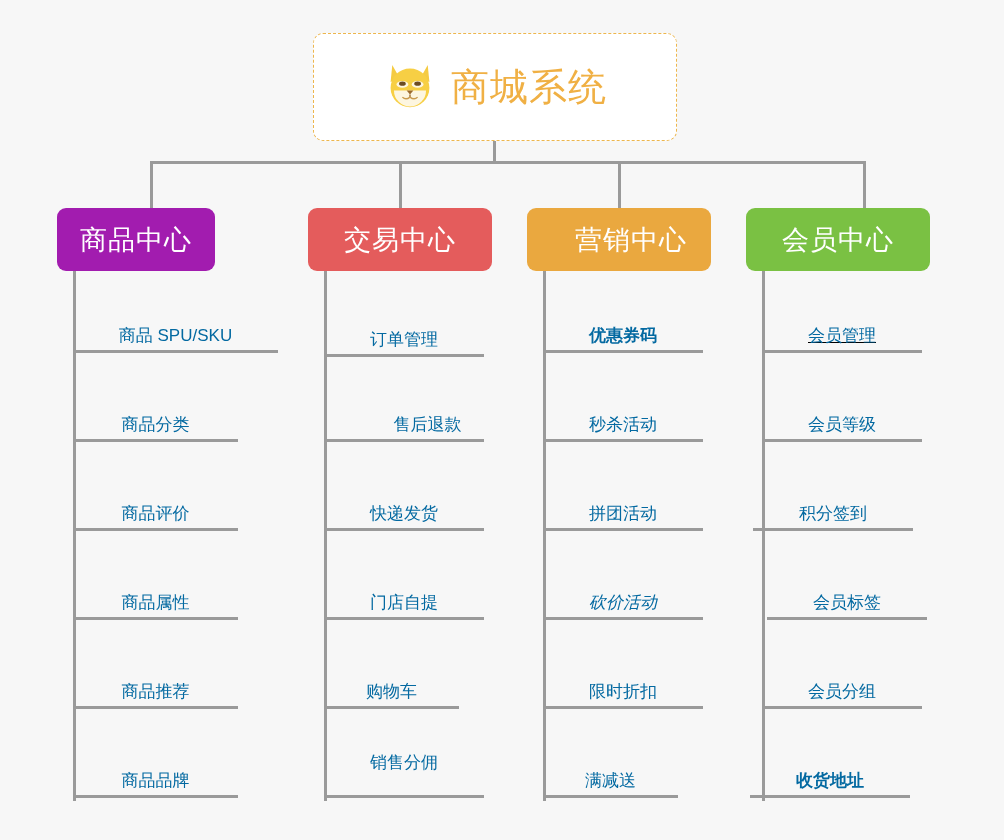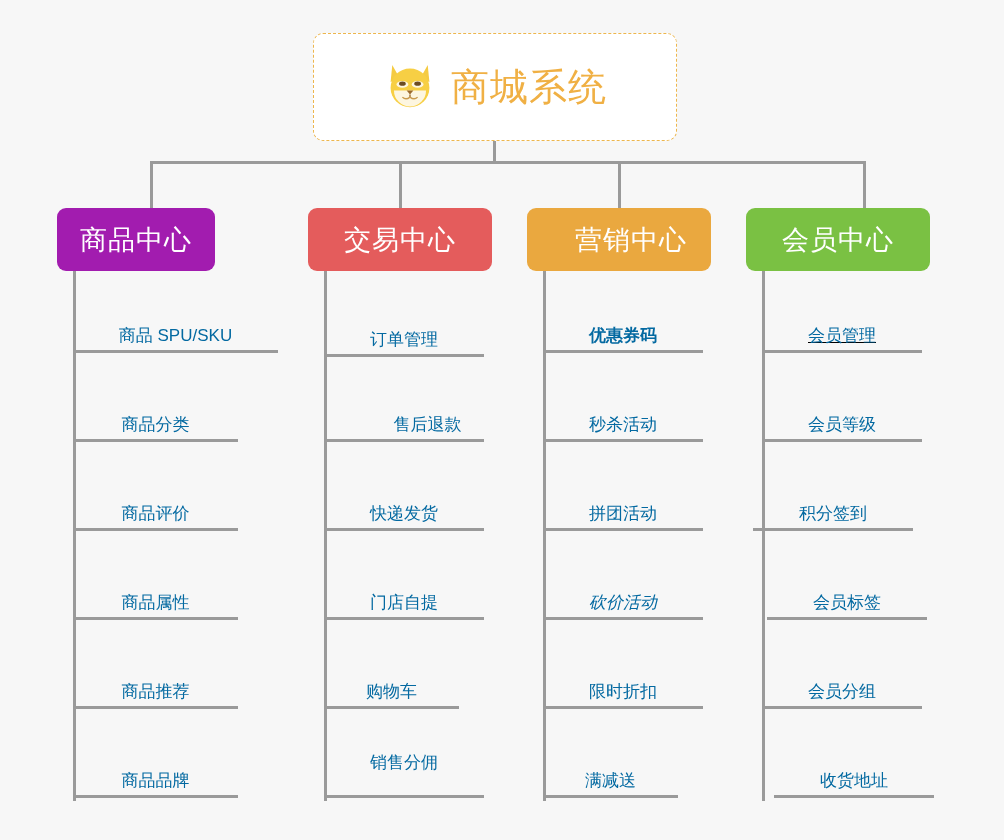--- a/index.html
+++ b/index.html
@@ -216,18 +216,18 @@
     </div>
     <div class="leaf" style="left: 7px; top: 260px; width: 160px; height: 63px; border-bottom-color: rgb(154, 154, 154);">
       <span class="leaf-label">积分签到</span>
     </div>
     <div class="leaf" style="left: 5px; top: 349px; width: 160px; height: 63px; border-bottom-color: rgb(154, 154, 154); margin-left: 16px;">
       <span class="leaf-label">会员标签</span>
     </div>
     <div class="leaf" style="left: 16px; top: 438px; width: 160px; height: 63px; border-bottom-color: rgb(154, 154, 154);">
       <span class="leaf-label">会员分组</span>
     </div>
-    <div class="leaf" style="left: 28px; top: 527px; width: 160px; height: 63px; border-bottom-color: rgb(154, 154, 154);">
+    <div class="leaf" style="left: 4px; top: 527px; width: 160px; height: 63px; border-bottom-color: rgb(154, 154, 154); font-weight: bold;">
       <span class="leaf-label">收货地址</span>
     </div>
   </div>
 
 </div>
 
 </body></html>

